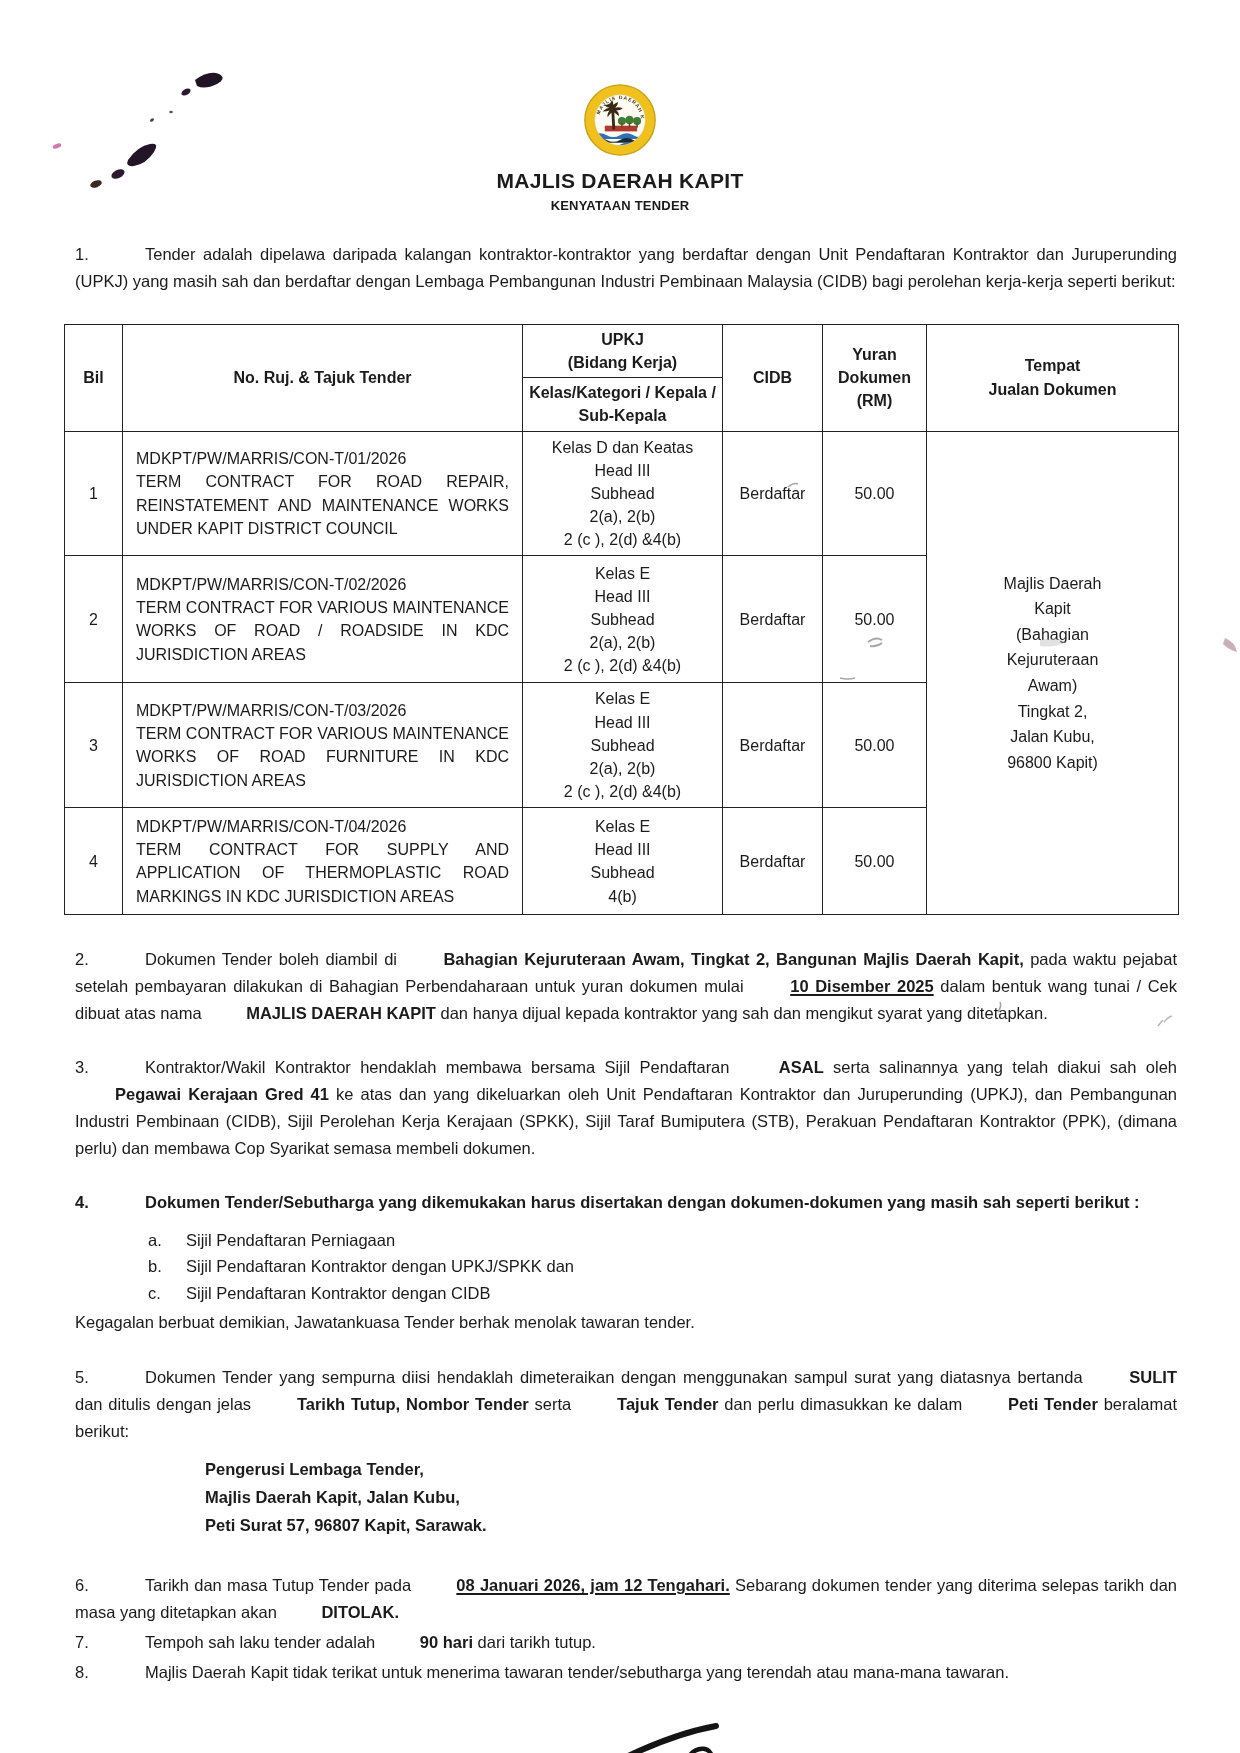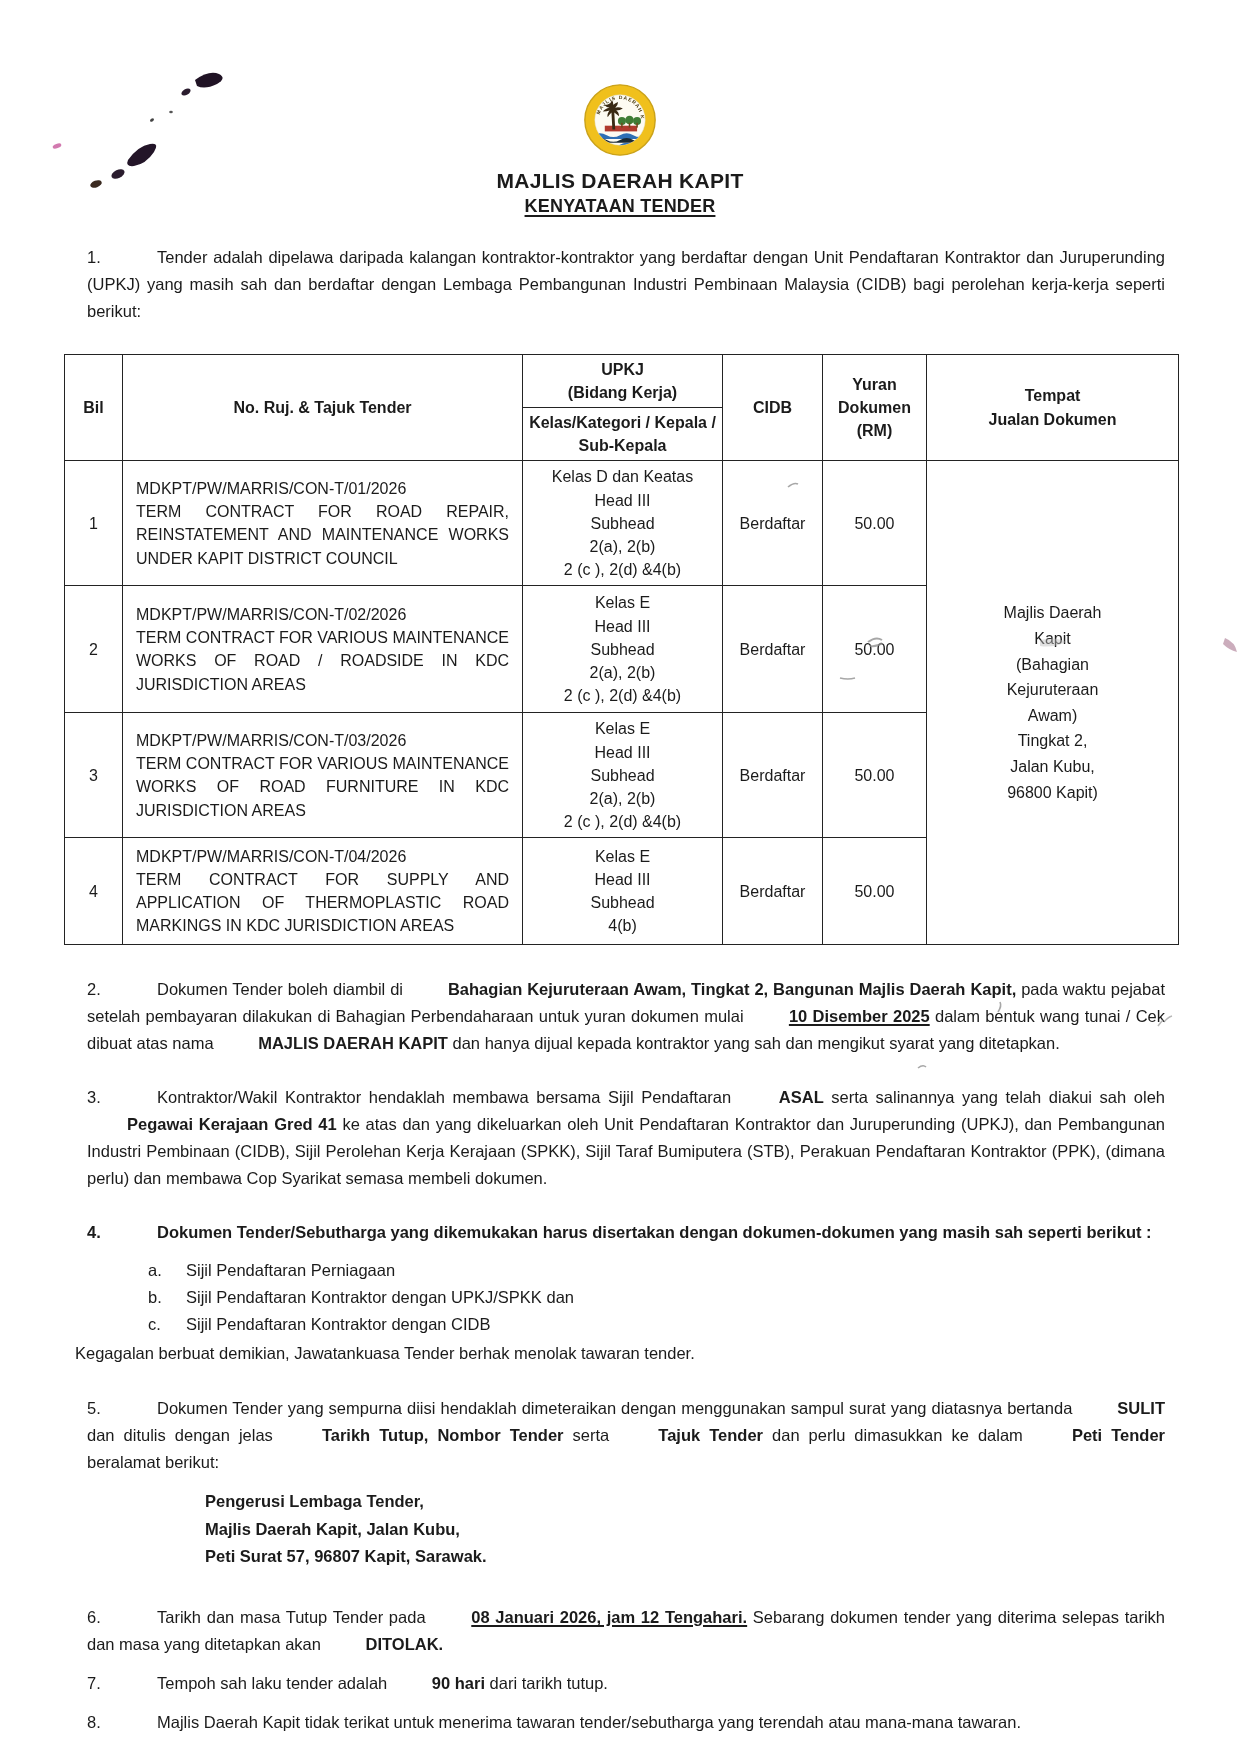--- a/index.html
+++ b/index.html
@@ -5,24 +5,24 @@
   html,body{margin:0;padding:0;background:#e8e8e8;}
   .page{
     position:relative;width:1240px;height:1753px;background:#ffffff;
     font-family:"Liberation Sans","DejaVu Sans",sans-serif;color:#1b1b1b;
     overflow:hidden;margin:0 auto;
   }
   .doc-header{text-align:center;padding-top:82px;}
   .logo{display:inline-block;width:76px;height:76px;}
   .org{font-size:21px;font-weight:bold;letter-spacing:.3px;margin-top:7px;}
   .title-wrap{margin-top:3px;}
-  .doc-title{font-size:18px;font-weight:bold;letter-spacing:.2px;
-    text-decoration:underline;text-decoration-thickness:2px;text-underline-offset:3px;}
+  .doc-title{font-size:13px;font-weight:bold;letter-spacing:.2px;
+    text-decoration-thickness:2px;text-underline-offset:3px;}
   .content{width:1102px;margin-left:75px;}
-  .para{font-size:16.5px;line-height:1.63;text-align:justify;margin:12px;}
+  .para{font-size:16.5px;line-height:1.63;text-align:justify;margin:0;}
   .pnum{display:inline-block;width:70px;}
   .rich .b{font-weight:bold;padding-left:40px;}
   .rich .u{text-decoration:underline;text-decoration-thickness:1.8px;text-underline-offset:2px;}
   .mt-p1{margin-top:27px;}
   .mt-p2{margin-top:31px;}
   .mt-p3{margin-top:27px;}
   .mt-p4{margin-top:27px;font-weight:bold;}
   .mt-p5{margin-top:29px;}
   .mt-p6{margin-top:33px;}
   .mt-tight{margin-top:3px;}

